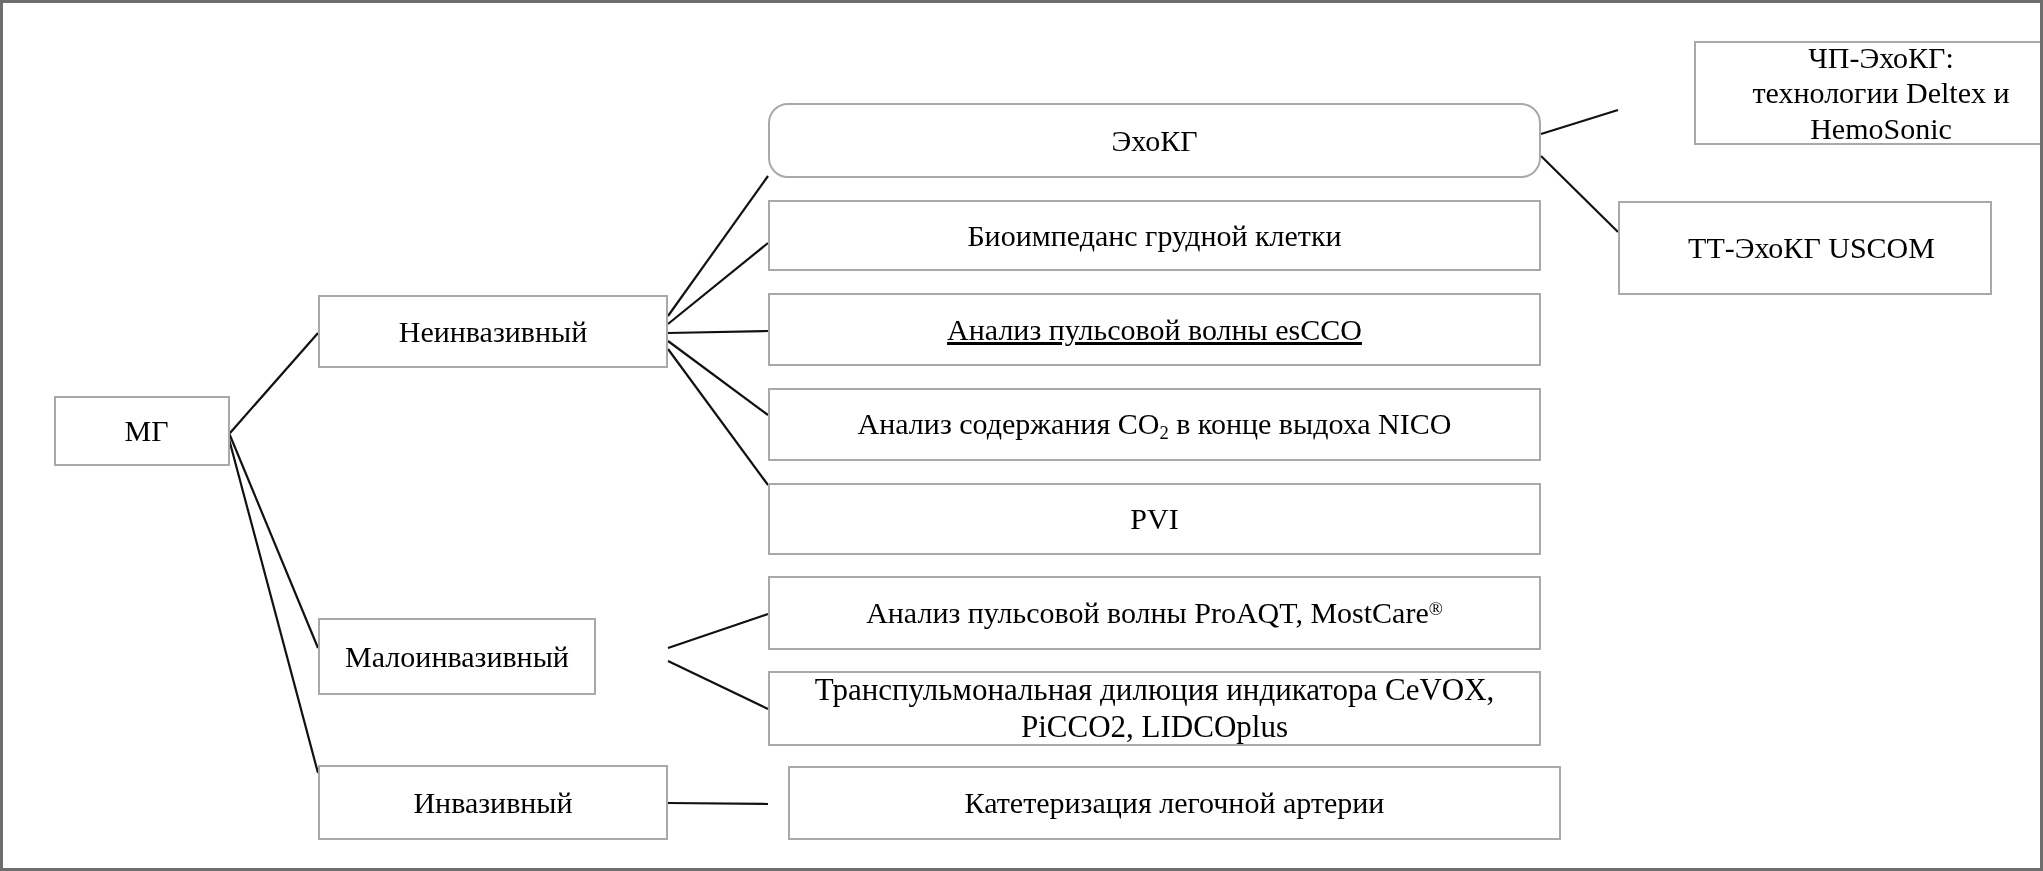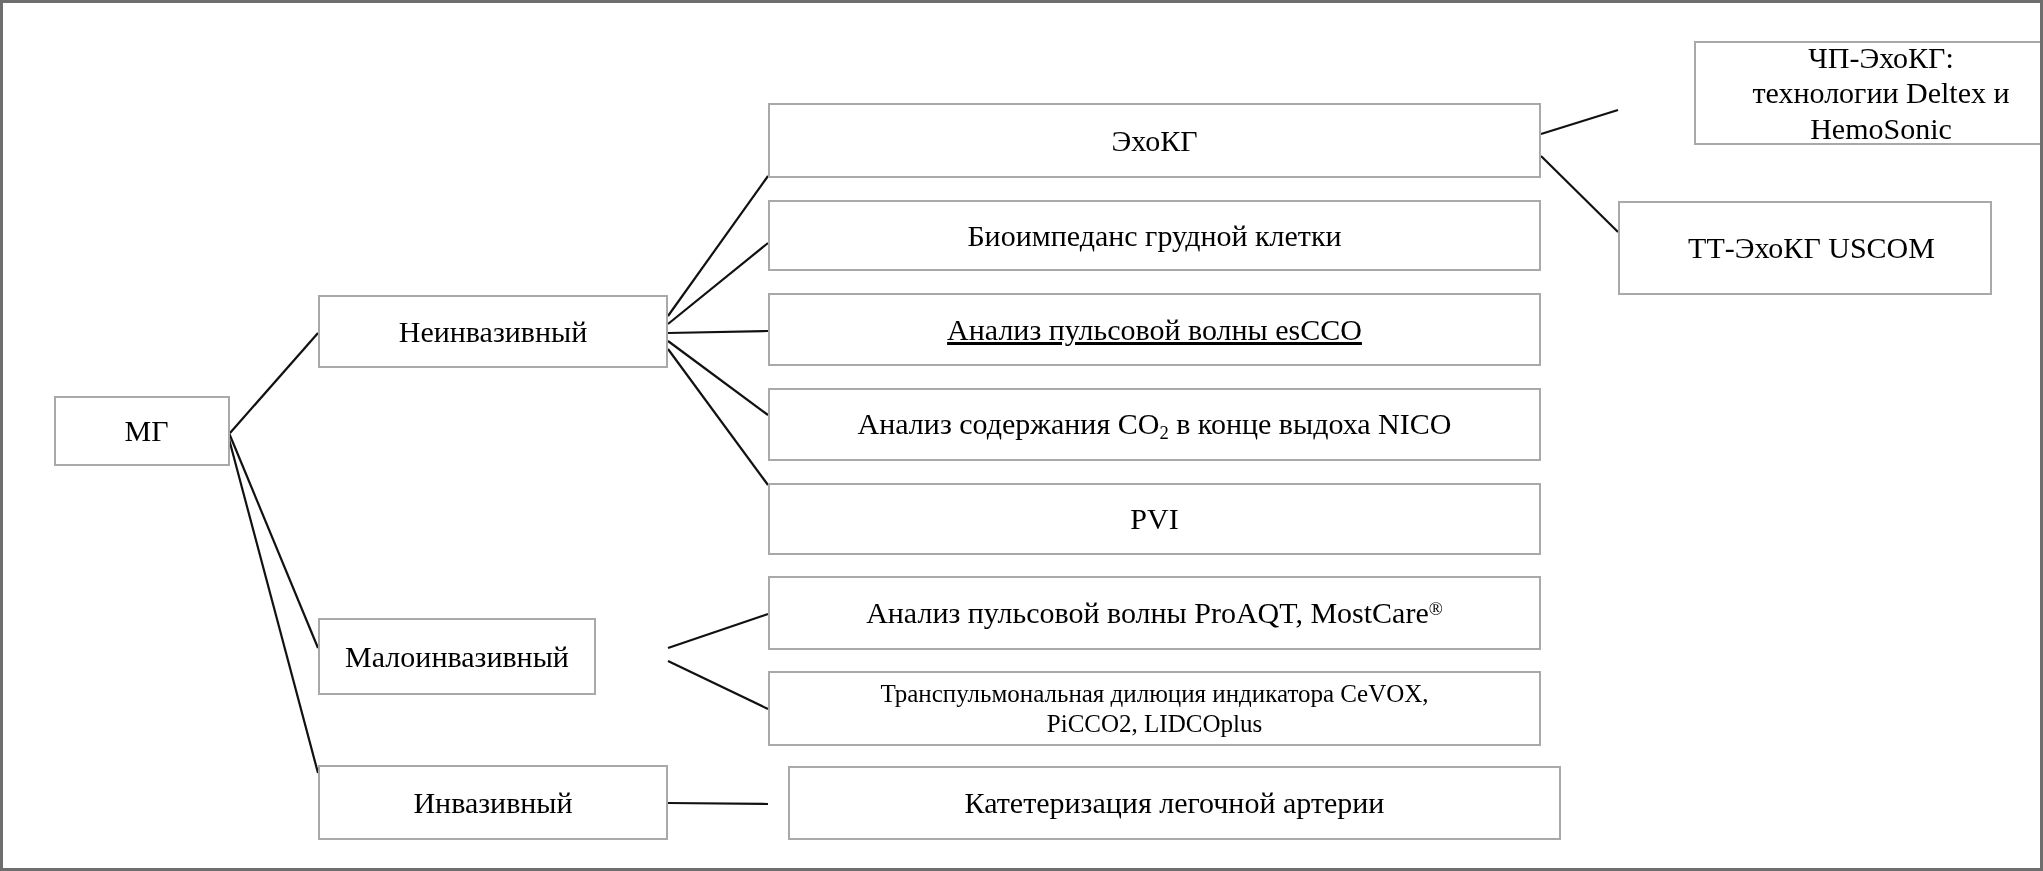--- a/index.html
+++ b/index.html
@@ -38,27 +38,27 @@
   sub.small { font-size: 0.62em; vertical-align: -0.25em; }
   sup.small { font-size: 0.62em; vertical-align: 0.45em; }
 
   
   #node-mg            { left: 51px;  top: 393px; width: 176px; height: 70px; padding-left: 9px; }
   
   #node-noninvasive   { left: 315px; top: 292px; width: 350px; height: 73px; }
   #node-minimally     { left: 315px; top: 615px; width: 278px; height: 77px; }
   #node-invasive      { left: 315px; top: 762px; width: 350px; height: 75px; }
   
-  #node-echo          { left: 765px; top: 100px; width: 773px; height: 75px; }
+  #node-echo          { left: 765px; top: 100px; width: 773px; height: 75px; border-radius: 20px; }
   #node-bioimpedance  { left: 765px; top: 197px; width: 773px; height: 71px; }
   #node-escco         { left: 765px; top: 290px; width: 773px; height: 73px; text-decoration: underline; }
   #node-nico          { left: 765px; top: 385px; width: 773px; height: 73px; }
   #node-pvi           { left: 765px; top: 480px; width: 773px; height: 72px; }
   #node-proaqt        { left: 765px; top: 573px; width: 773px; height: 74px; }
-  #node-transpulm     { left: 765px; top: 668px; width: 773px; height: 75px; font-size: 25px; }
+  #node-transpulm     { left: 765px; top: 668px; width: 773px; height: 75px; font-size: 31px; }
   #node-catheter      { left: 765px; top: 763px; width: 773px; height: 74px; margin-left: 20px; }
   
   #node-tee           { left: 1691px; top: 38px;  width: 374px; height: 104px; }
   #node-tte           { left: 1615px; top: 198px; width: 374px; height: 94px; padding-left: 13px; }
 </style>
 </head>
 <body>
 
 <div id="canvas">
 

